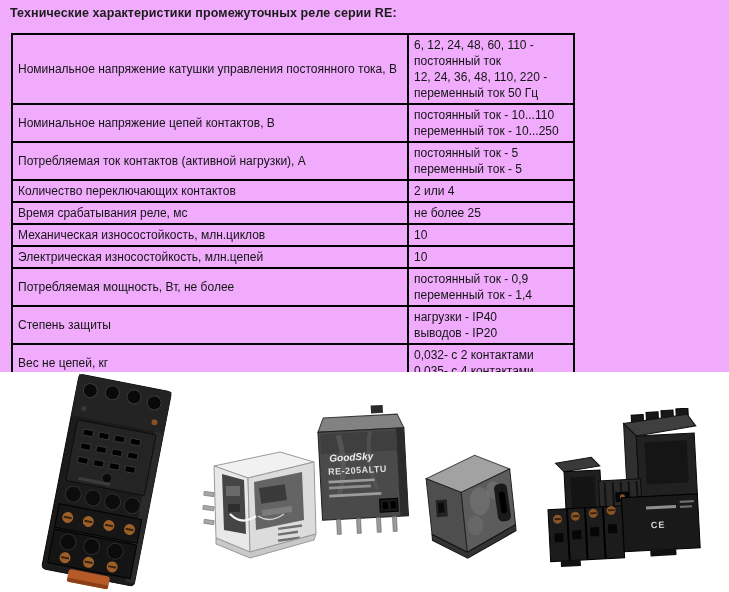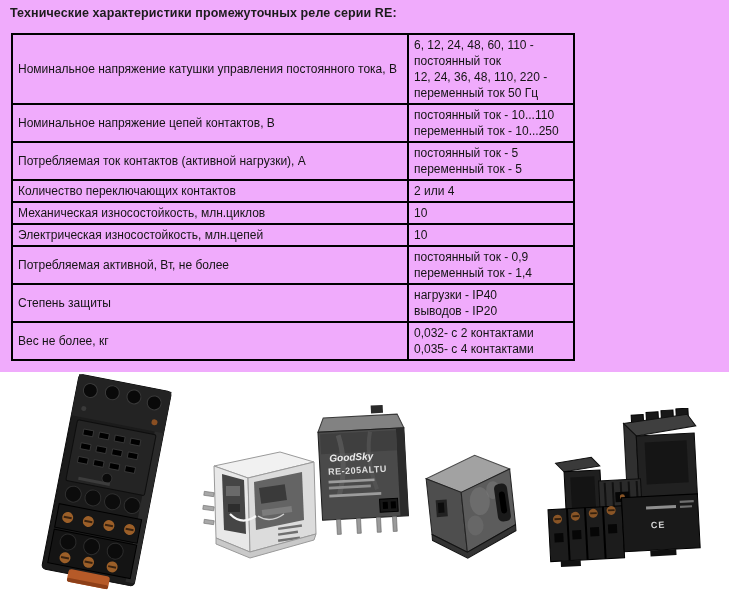--- a/index.html
+++ b/index.html
@@ -59,39 +59,43 @@
       <tr>
         <td class="param">Потребляемая ток контактов (активной нагрузки), А</td>
         <td class="value">постоянный ток - 5
 переменный ток - 5</td>
       </tr>
       <tr>
         <td class="param">Количество переключающих контактов</td>
         <td class="value">2 или 4</td>
       </tr>
       <tr>
+        <td class="param">Время срабатывания реле, мс</td>
+        <td class="value">не более 25</td>
+      </tr>
+      <tr>
         <td class="param">Механическая износостойкость, млн.циклов</td>
         <td class="value">10</td>
       </tr>
       <tr>
         <td class="param">Электрическая износостойкость, млн.цепей</td>
         <td class="value">10</td>
       </tr>
       <tr>
-        <td class="param">Потребляемая активной, Вт, не более</td>
+        <td class="param">Потребляемая мощность, Вт, не более</td>
         <td class="value">постоянный ток - 0,9
 переменный ток - 1,4</td>
       </tr>
       <tr>
         <td class="param">Степень защиты</td>
         <td class="value">нагрузки - IP40
 выводов - IP20</td>
       </tr>
       <tr>
-        <td class="param">Вес не более, кг</td>
+        <td class="param">Вес не цепей, кг</td>
         <td class="value">0,032- с 2 контактами
 0,035- с 4 контактами</td>
       </tr>
     </tbody>
   </table>
 
   <div class="photos">
 
     <svg class="photo" style="left:26px;top:2px;" width="158" height="218" viewBox="0 0 158 218">
       <g transform="rotate(11 79 109)">

